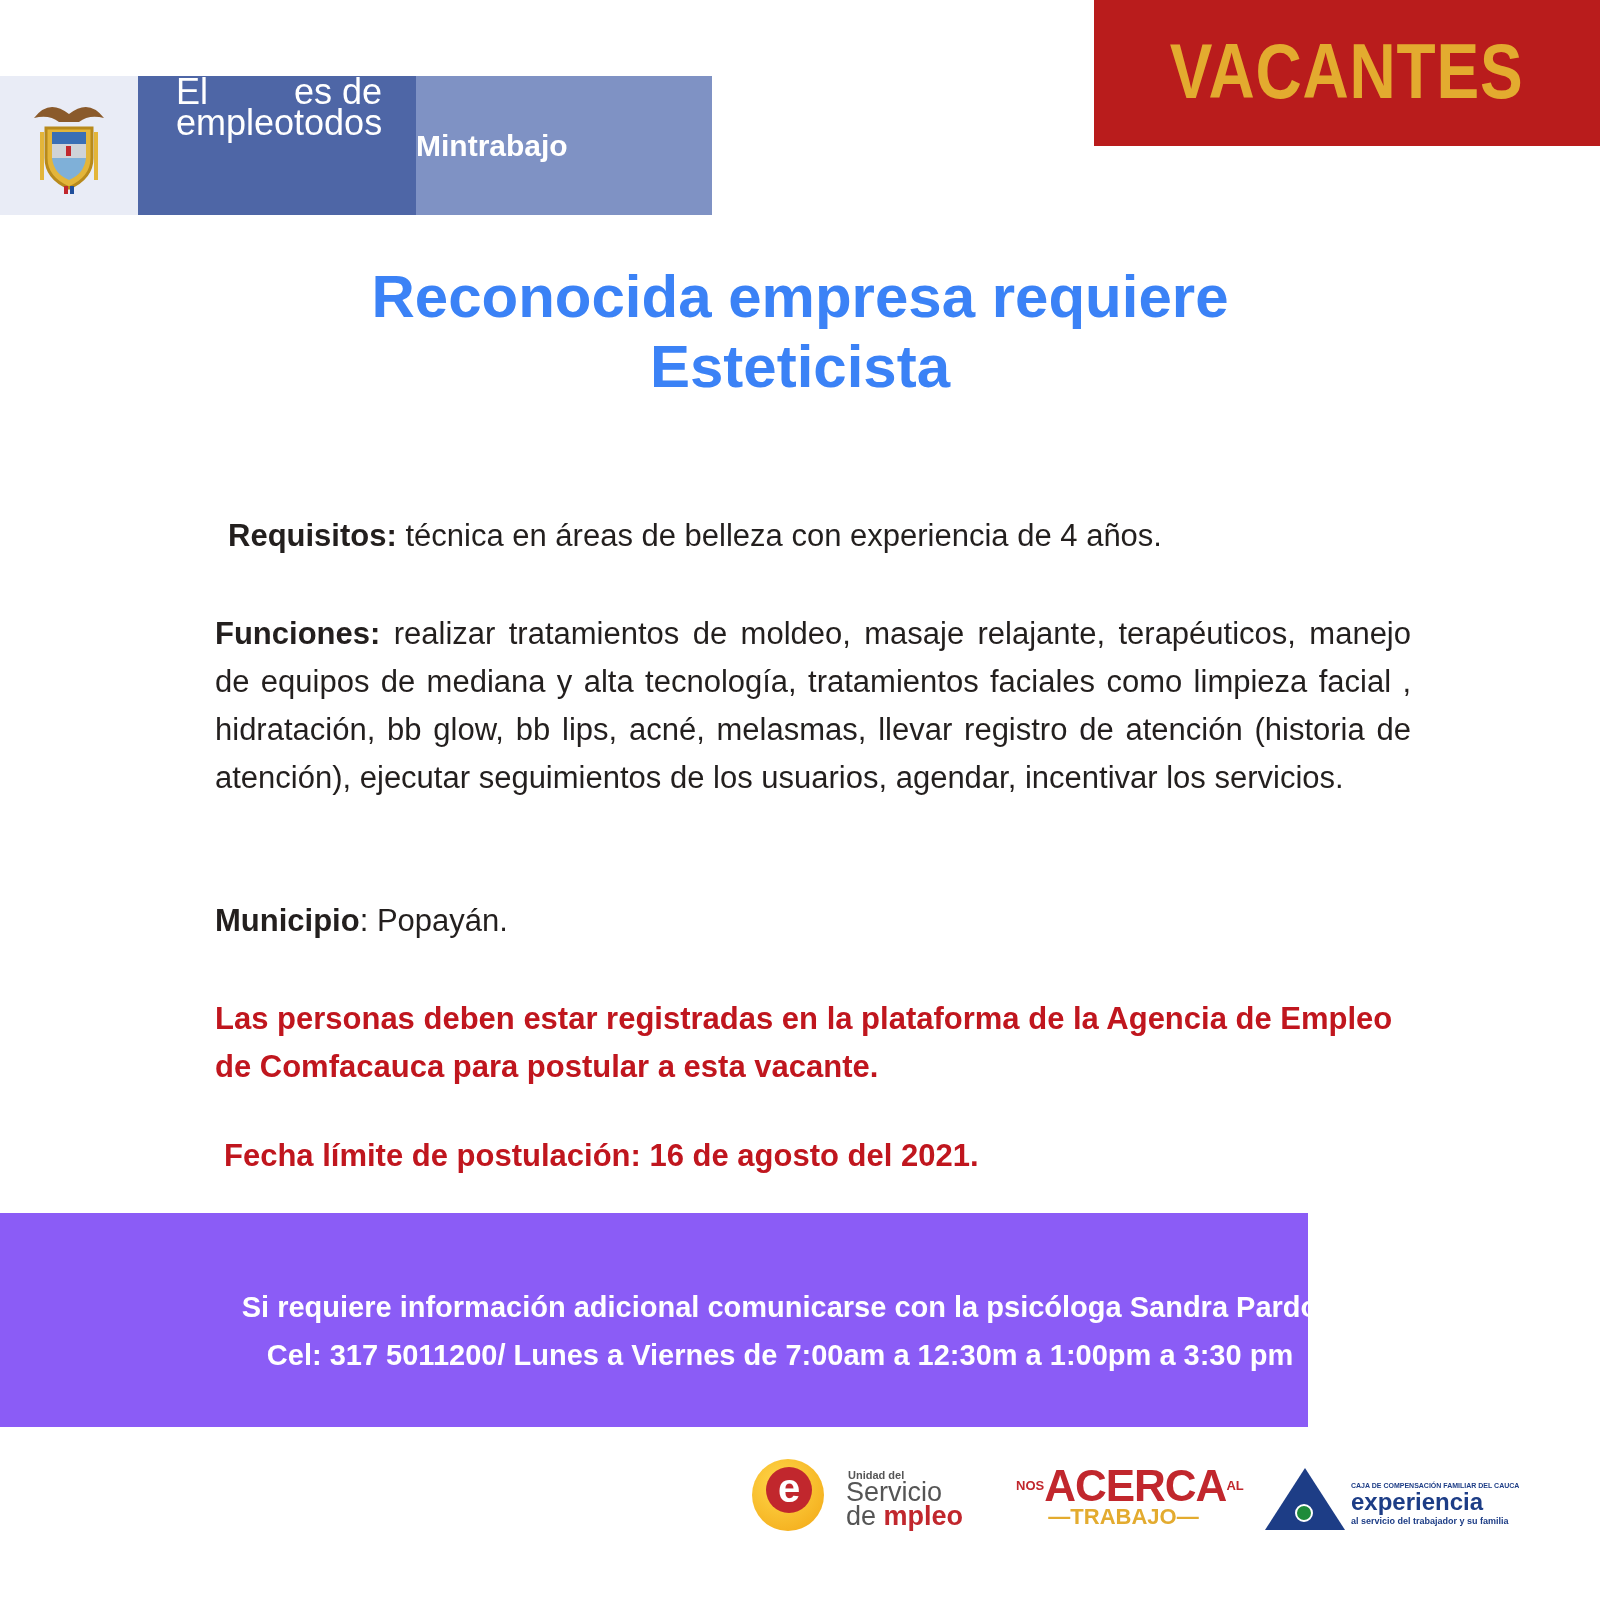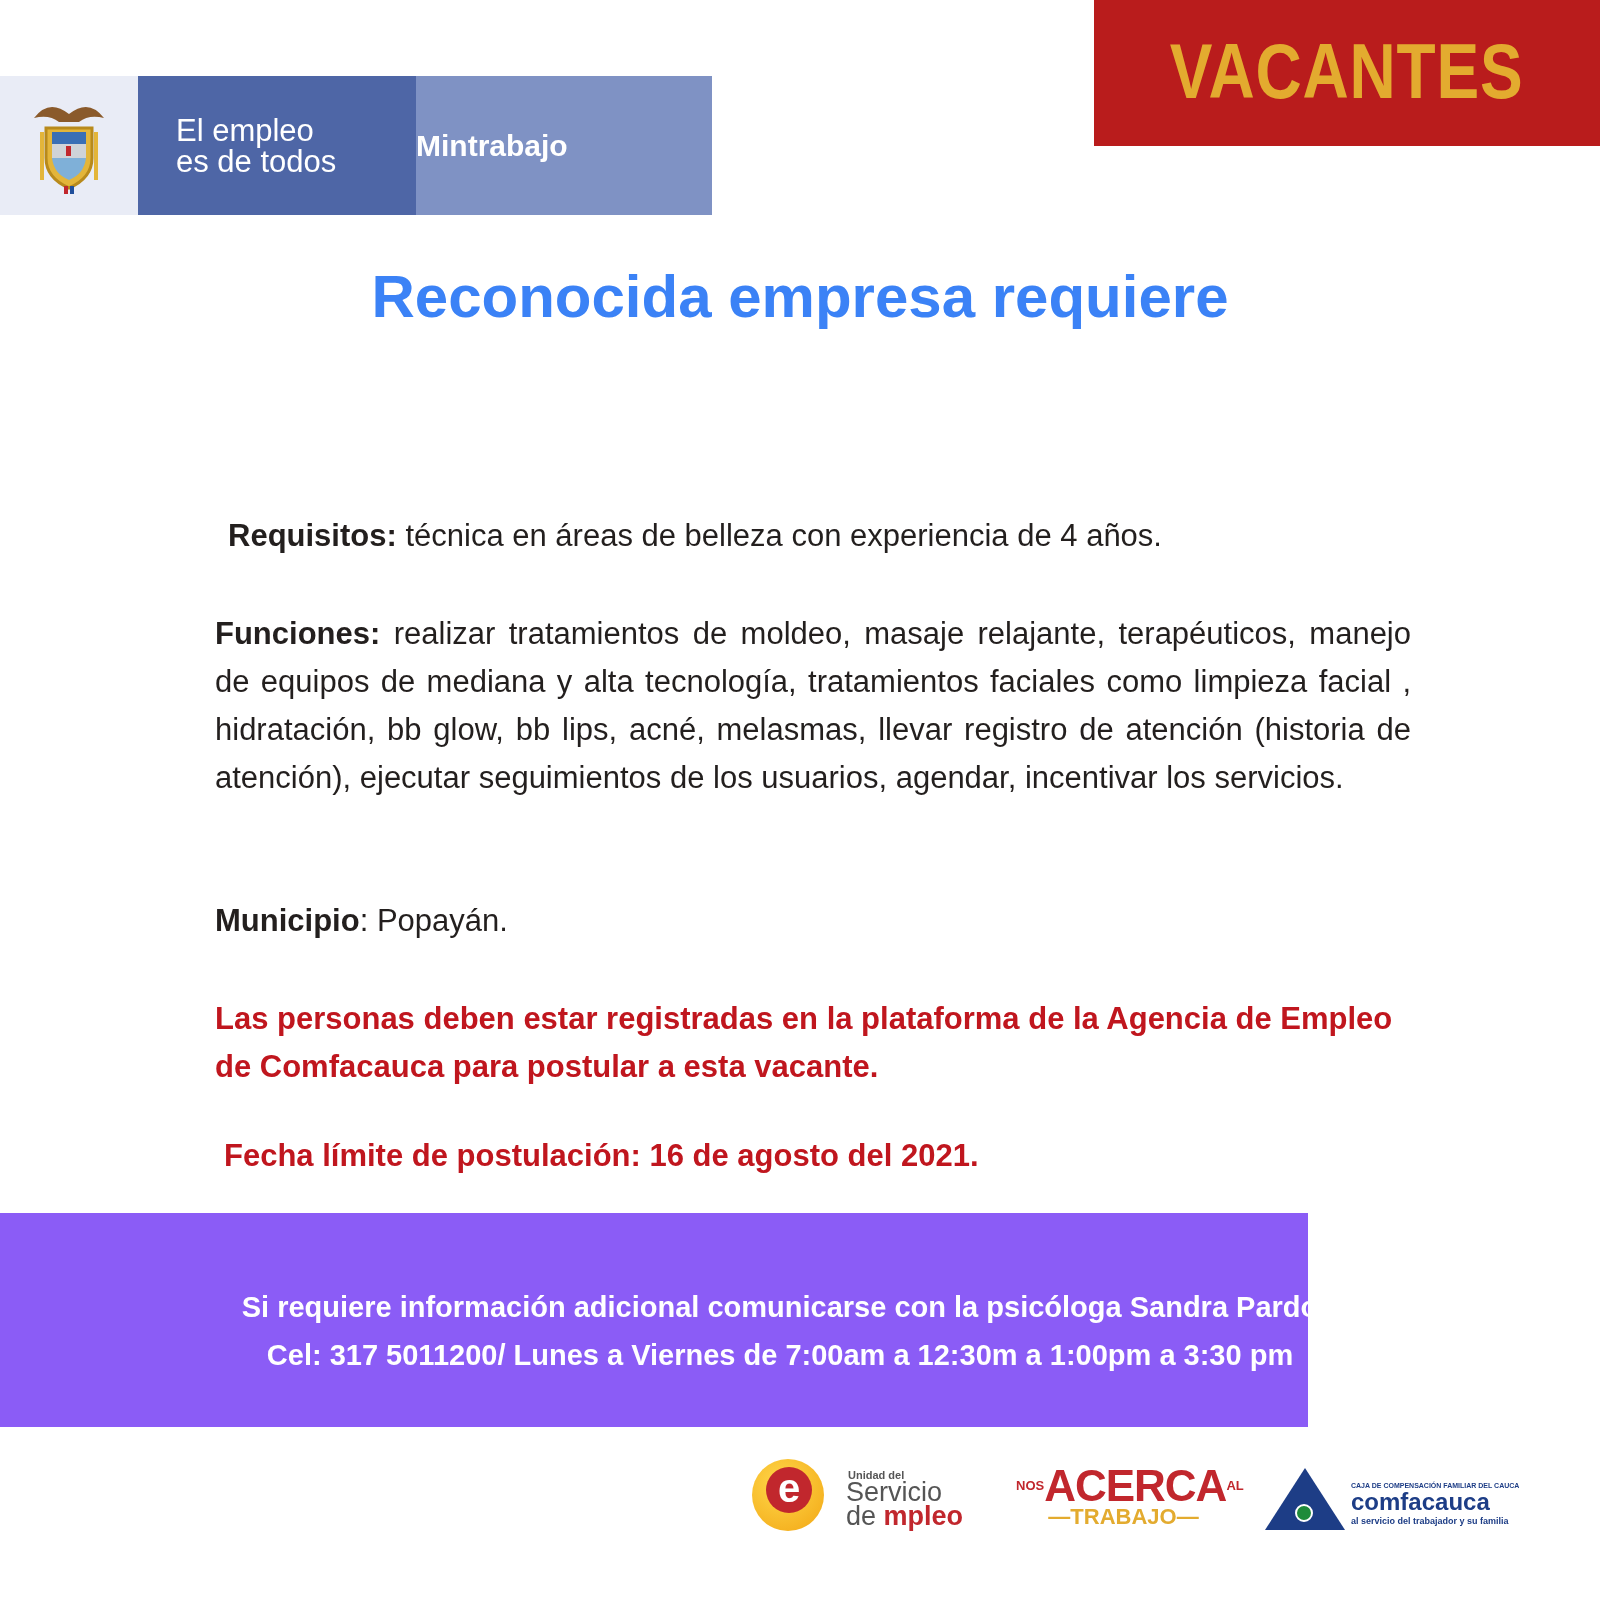--- a/index.html
+++ b/index.html
@@ -3,21 +3,21 @@
   <meta charset="utf-8">
   <style>
     html, body { margin: 0; padding: 0; }
     body {
       width: 1600px; height: 1600px; background: #ffffff; position: relative; overflow: hidden;
       font-family: "Liberation Sans", "DejaVu Sans", sans-serif;
     }
     
     .gov-bar { position: absolute; left: 0; top: 76px; height: 139px; width: 712px; display: flex; }
     .gov-shield { width: 138px; height: 100%; background: #e9ecf6; display: flex; align-items: center; justify-content: center; }
-    .gov-slogan { width: 278px; height: 100%; background: #4e66a6; color: #fff; display: flex; flex-direction: column; justify-content: center; padding-left: 38px; box-sizing: border-box; font-size: 31px; line-height: 31px; }
+    .gov-slogan { width: 278px; height: 100%; background: #4e66a6; color: #fff; display: flex; flex-direction: row; padding-left: 38px; box-sizing: border-box; font-size: 36px; line-height: 31px; }
     .gov-ministry { width: 296px; height: 100%; background: #7f92c4; color: #fff; display: flex; align-items: center; font-size: 30px; font-weight: bold; }
 
     
     .vacantes { position: absolute; left: 1094px; top: 0; width: 506px; height: 146px; background: #b91c1c; display: flex; align-items: center; justify-content: center; }
     .vacantes span { color: #e3ab2f; font-size: 78px; font-weight: bold; letter-spacing: 1px; transform: scaleX(0.82); display: inline-block; margin-top: -4px; }
 
     
     .title { position: absolute; left: 0; width: 1600px; top: 262px; text-align: center; color: #3b82f6; font-weight: bold; font-size: 60px; line-height: 70px; }
 
     
@@ -84,20 +84,21 @@
     <span>Mintrabajo</span>
   </div>
 </div>
 
 <div class="vacantes">
   <span>VACANTES</span>
 </div>
 
 <div class="title">
   <div>Reconocida empresa requiere</div>
+  <div>Esteticista</div>
 </div>
 
 <div class="body req">
   <span class="lbl">Requisitos:</span><span> técnica en áreas de belleza con experiencia de 4 años.</span>
 </div>
 
 <div class="body func">
   <span class="lbl">Funciones:</span><span> realizar tratamientos  de moldeo, masaje relajante, terapéuticos, manejo de equipos de mediana y alta tecnología, tratamientos faciales como limpieza facial , hidratación, bb glow, bb lips, acné, melasmas, llevar registro de atención (historia de atención), ejecutar seguimientos de los usuarios, agendar, incentivar los servicios.</span>
 </div>
 
@@ -134,15 +135,15 @@
   <div class="ac-top">
     <small>NOS</small><span>ACERCA</span><small>AL</small>
   </div>
   <div class="ac-bottom">—TRABAJO—</div>
 </div>
 
 <div class="logo-comfa">
   <div class="cf-tri"></div>
   <div class="cf-dot"></div>
   <div class="cf-small">CAJA DE COMPENSACIÓN FAMILIAR DEL CAUCA</div>
-  <div class="cf-name">comfacauca</div>
+  <div class="cf-name">experiencia</div>
   <div class="cf-tag">al servicio del trabajador y su familia</div>
 </div>
 
 </body></html>

